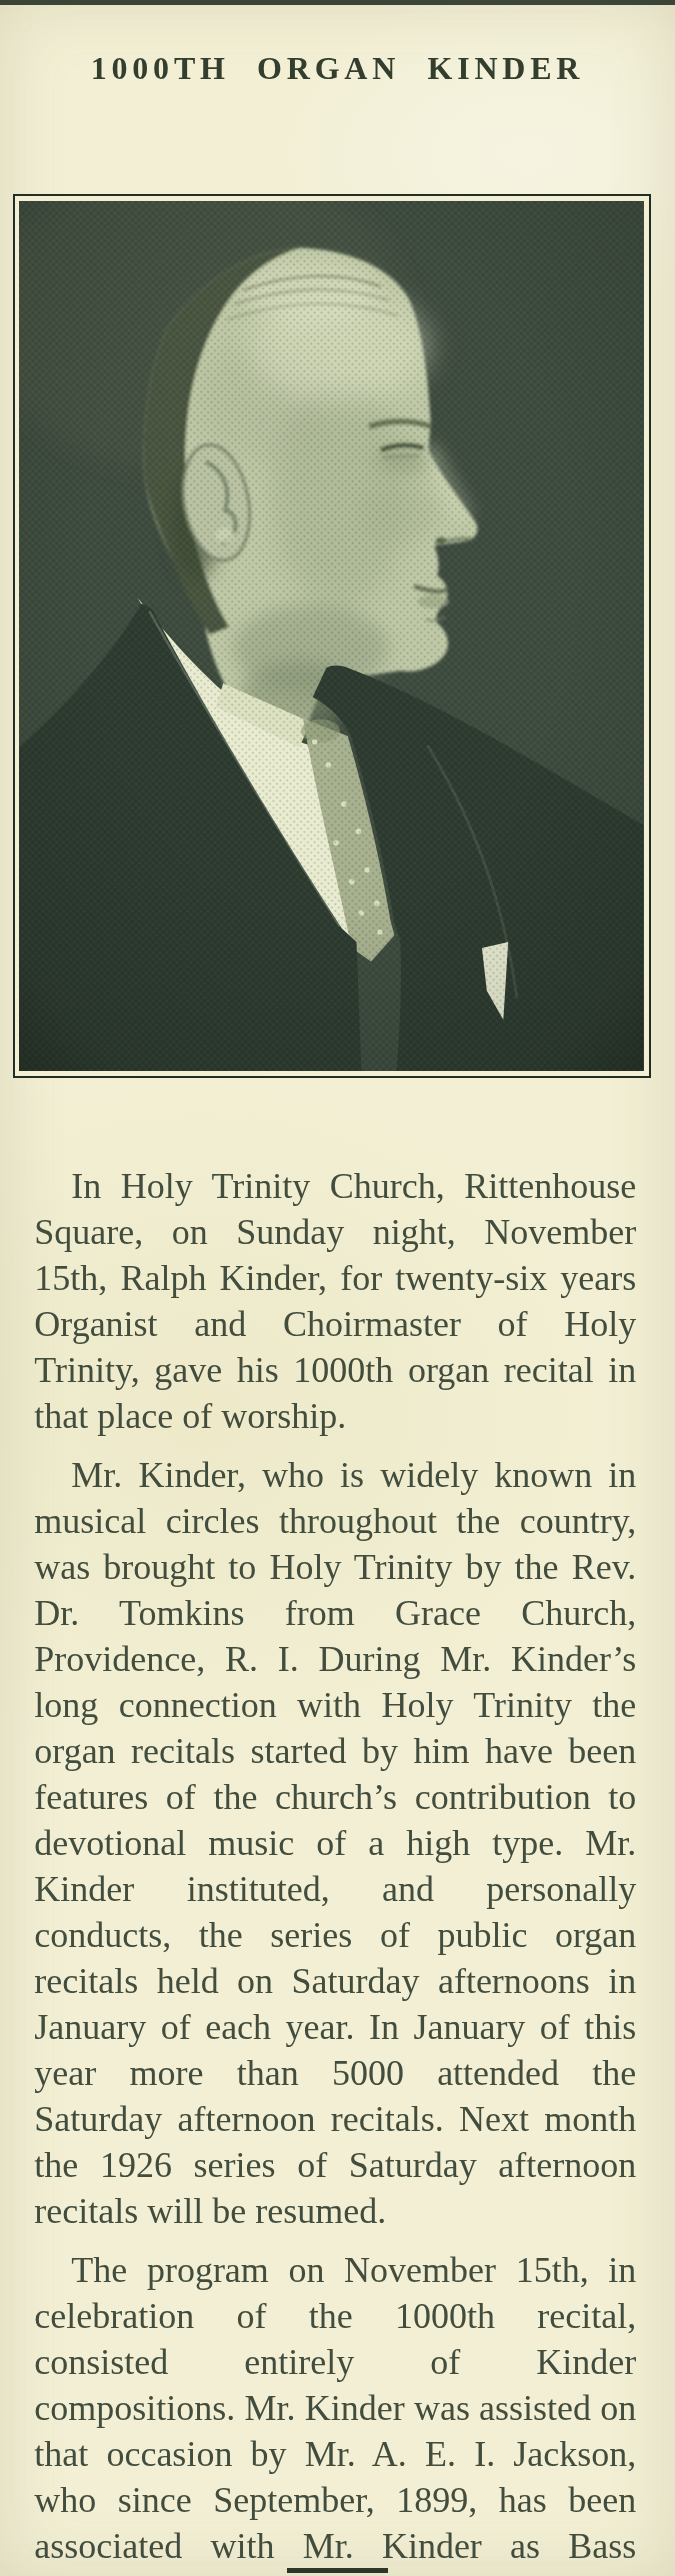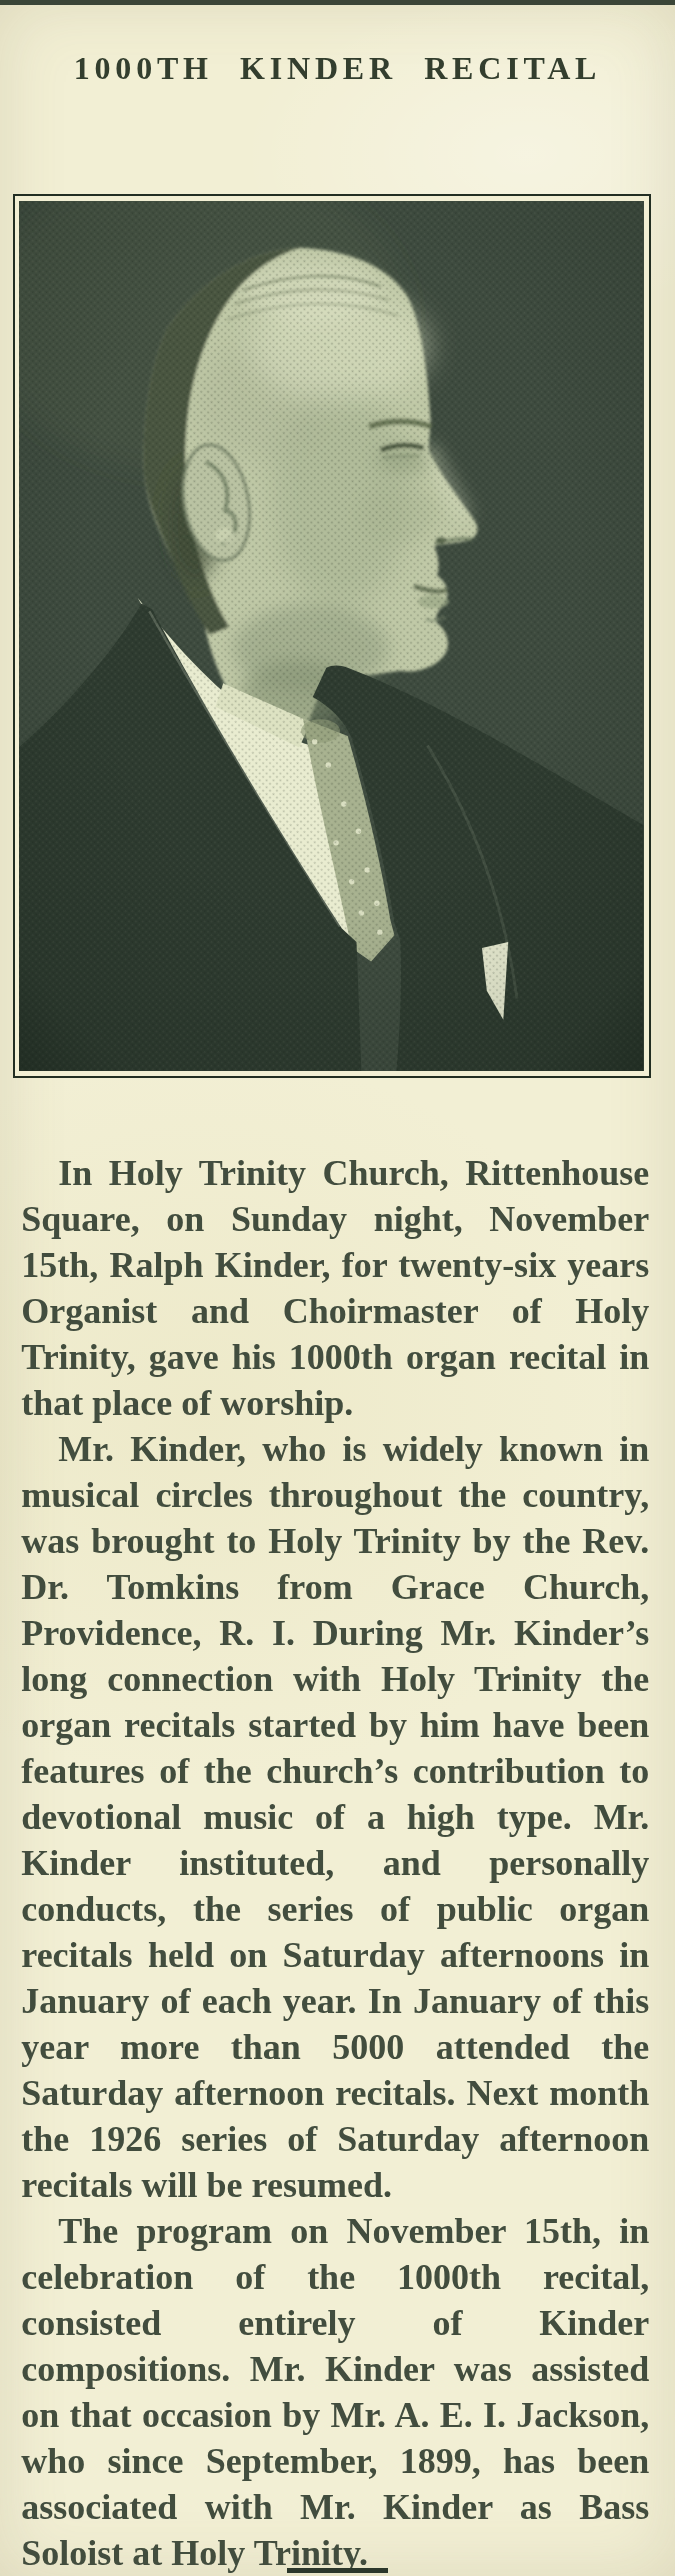--- a/index.html
+++ b/index.html
@@ -41,36 +41,36 @@
     background:var(--photo-bg,#3e4b3f);
     overflow:hidden;
   }
   .photo-inner svg{display:block;width:100%;height:100%;}
   .body-text{
     position:absolute;left:21.3px;top:1150px;width:628px;
     color:var(--ink,#424d3e);
     font-size:36px;line-height:46px;
     text-align:justify;
   }
-  .body-text p{margin:0;padding:0;text-indent:37px;font-weight:bold;}
+  .body-text p{margin:13px;padding:0;text-indent:37px;}
   .end-rule{
     position:absolute;left:287px;top:2568px;
     width:101px;height:4.8px;
     background:var(--rule,#2b372b);
   }
 </style>
 </head>
 <body>
 
 <div class="page">
 
   <div class="top-rule"></div>
 
   <div class="headline">
-    <div>1000TH KINDER RECITAL</div>
+    <div>1000TH ORGAN KINDER</div>
   </div>
 
   <div class="photo-frame">
     <div class="photo-inner">
       <svg viewBox="0 0 642 895" preserveAspectRatio="none">
         <defs>
           <filter id="soft" x="-20%" y="-20%" width="140%" height="140%">
             <feGaussianBlur stdDeviation="1.4"></feGaussianBlur>
           </filter>
           <filter id="blur8" x="-60%" y="-60%" width="220%" height="220%">

